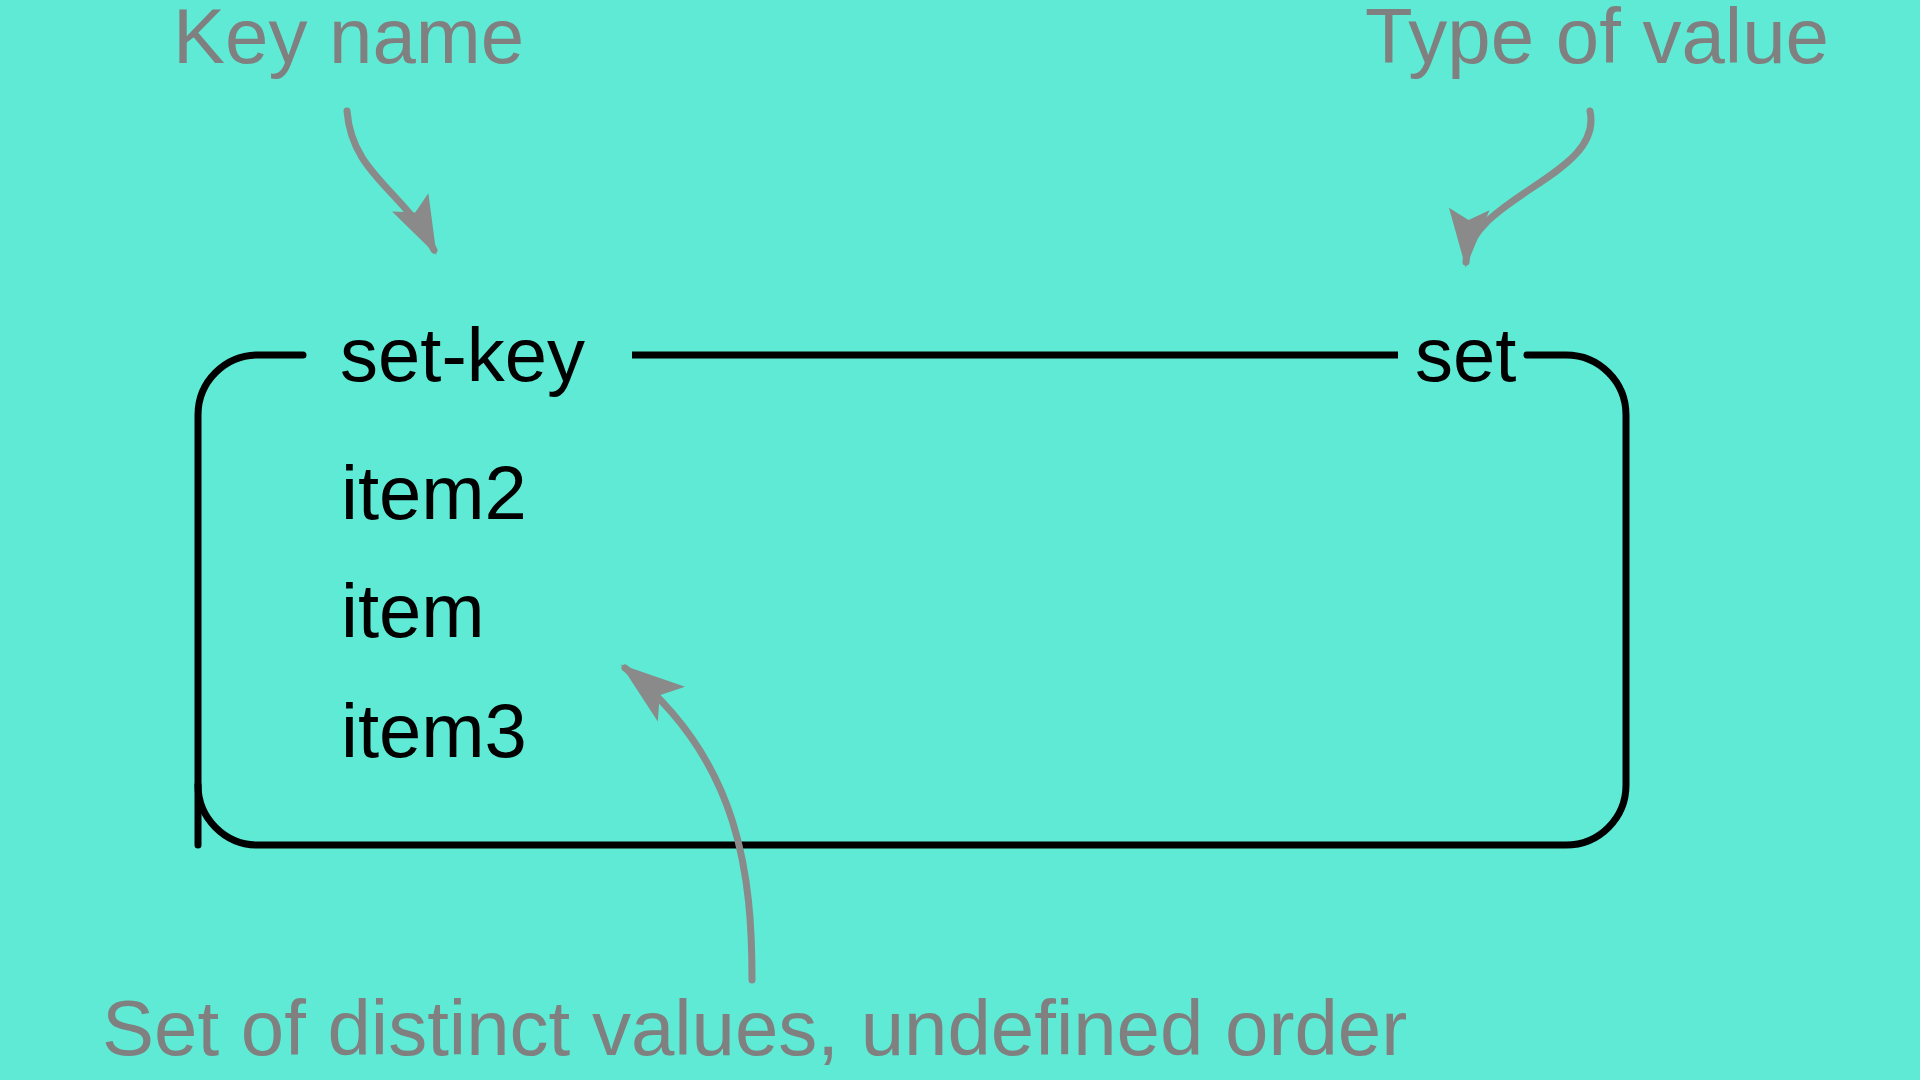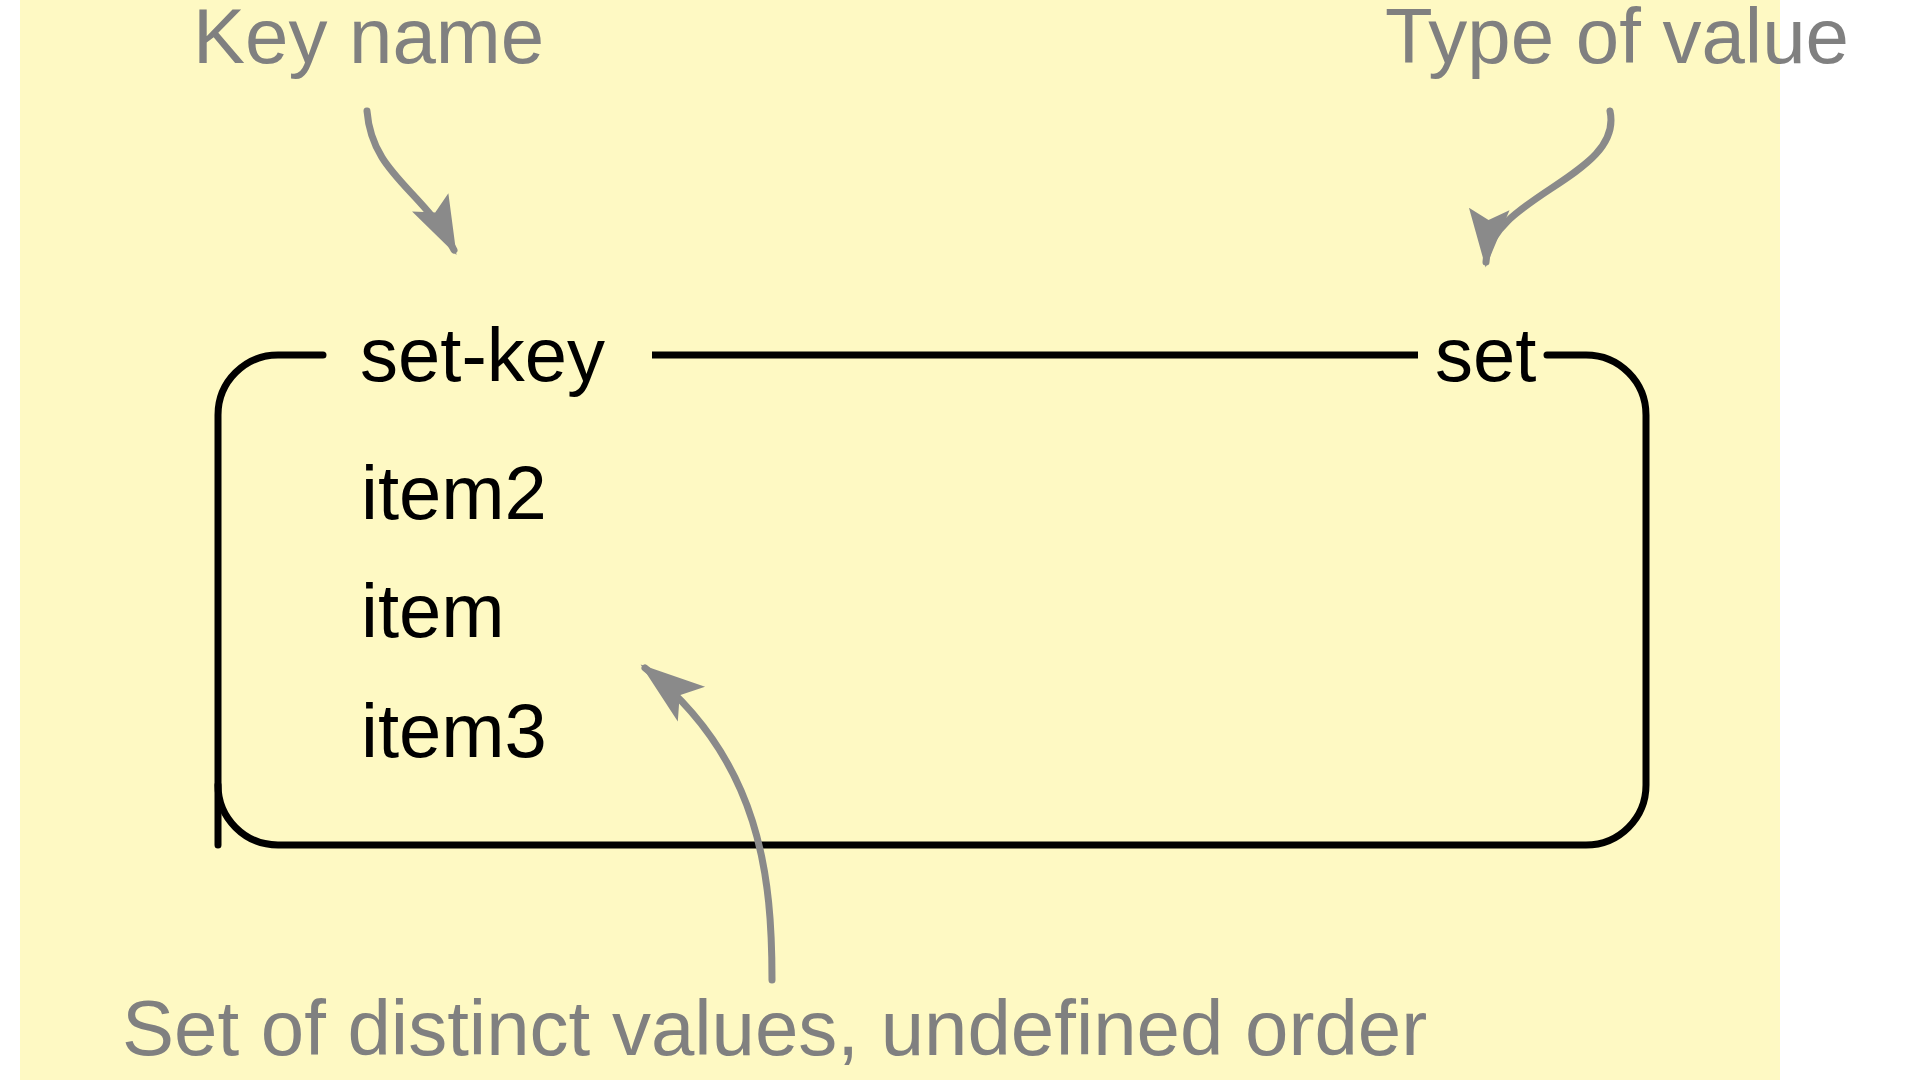--- a/index.html
+++ b/index.html
@@ -9,24 +9,23 @@
     background: #ffffff;
   }
   body {
     width: 1920px;
     height: 1080px;
     overflow: hidden;
     font-family: "Liberation Sans", sans-serif;
   }
   #stage {
     position: relative;
-    width: 1760px;
+    width: 1920px;
     height: 1080px;
-    background: #fef9c3;
-    margin-left: 20px;
+    background: #5eead4;
   }
   #diagram {
     position: absolute;
     left: 0;
     top: 0;
     width: 1920px;
     height: 1080px;
   }
   .svg-label {
     font-family: "Liberation Sans", sans-serif;

